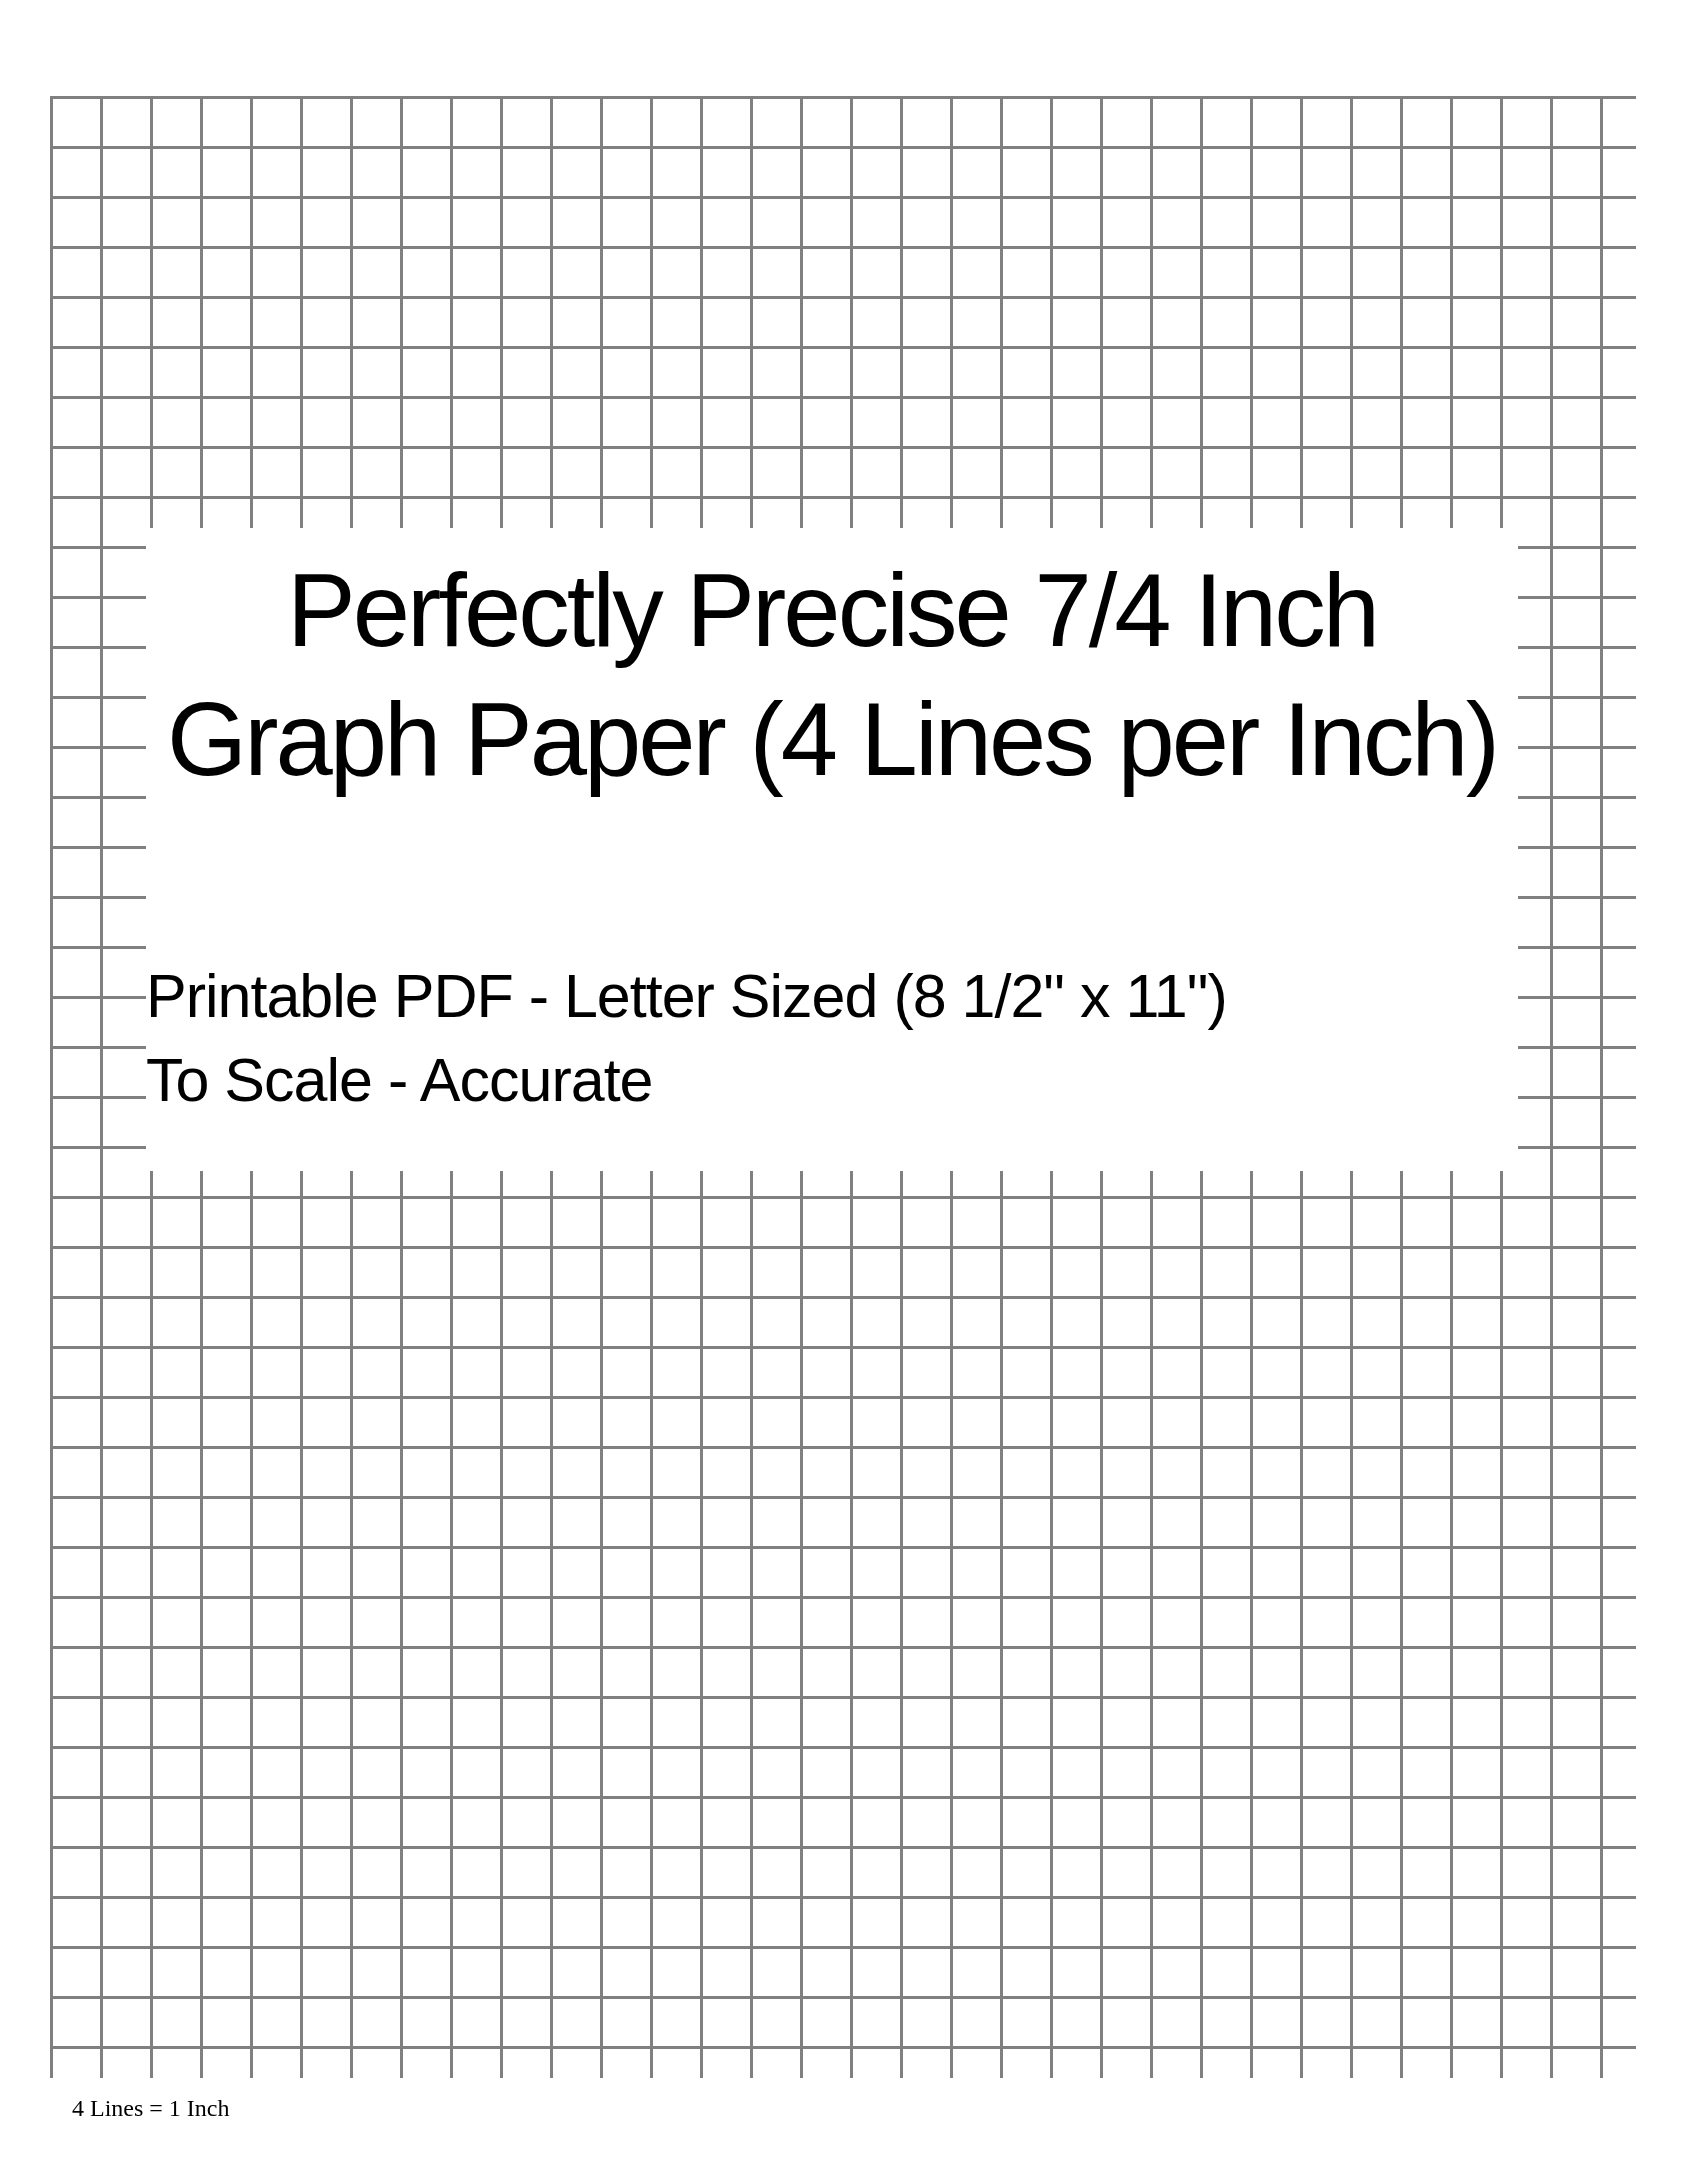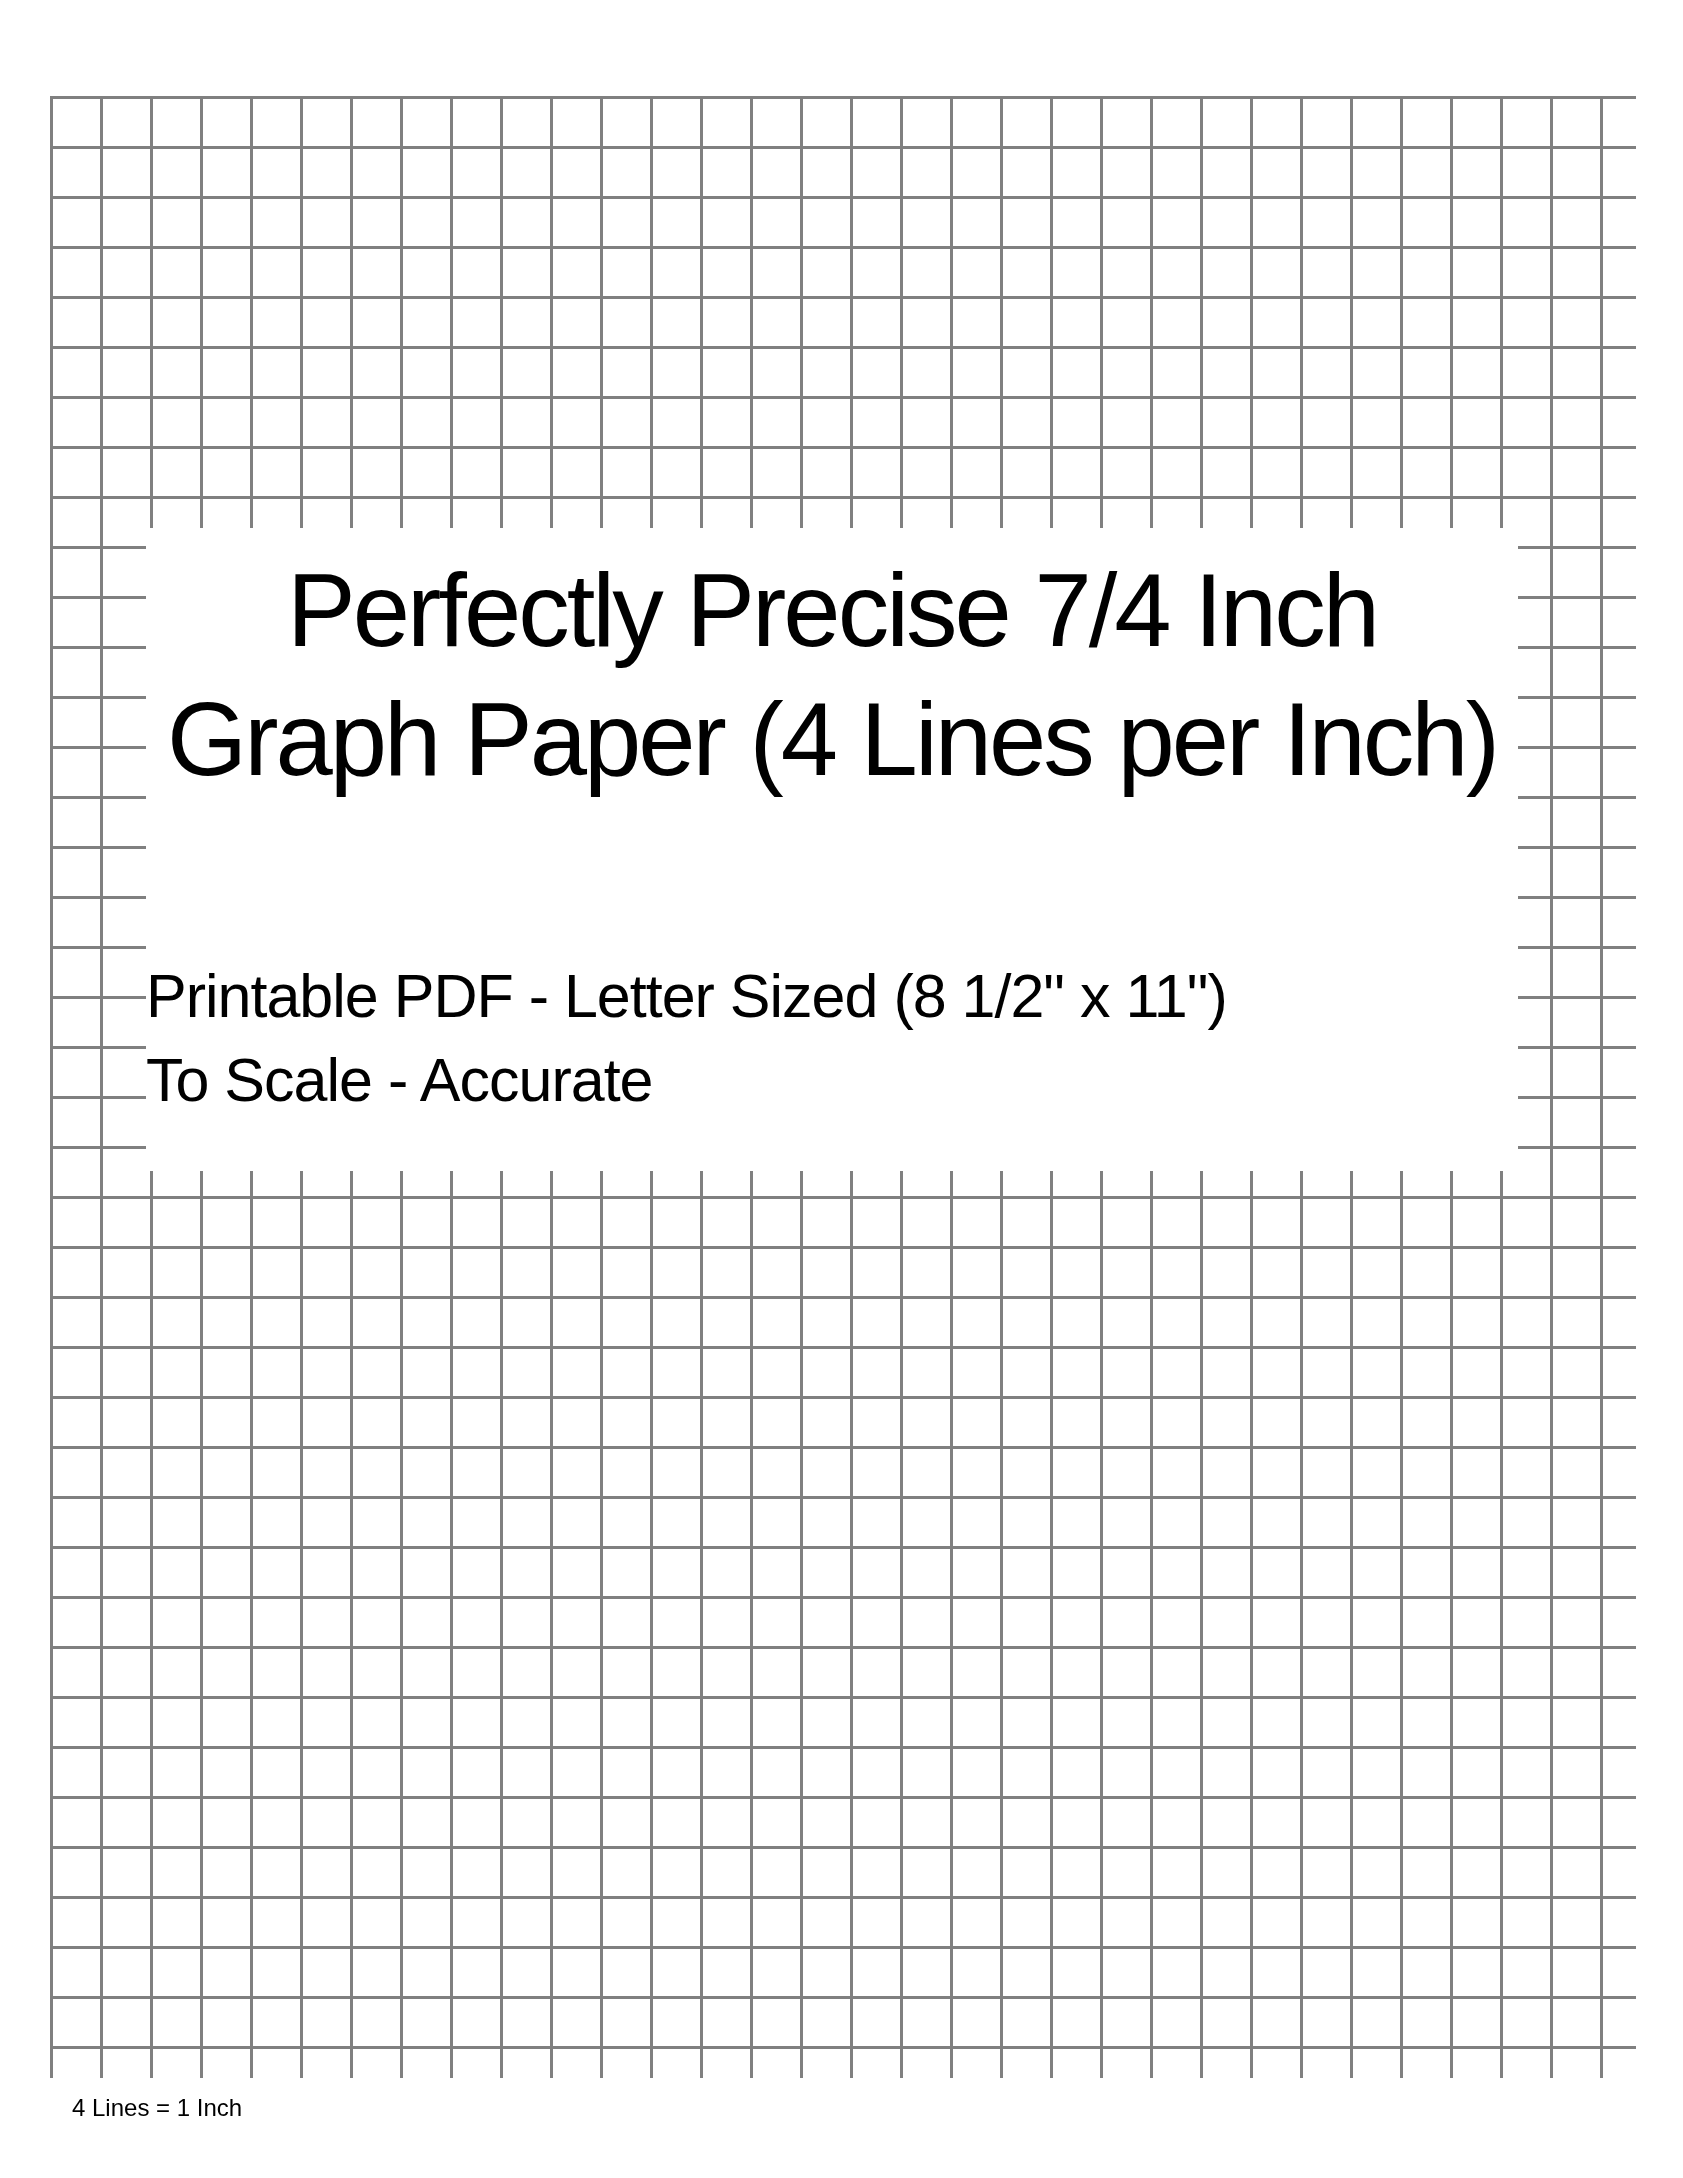--- a/index.html
+++ b/index.html
@@ -58,21 +58,21 @@
     line-height: 84px;
     letter-spacing: -1px;
     color: var(--text-color, #000000);
     white-space: nowrap;
     margin-top: 34px;
   }
   #footnote {
     position: absolute;
     left: 72px;
     top: 2096px;
-    font-family: Liberation Sans, sans-serif;
+    font-family: Liberation Serif, serif;
     font-size: 24px;
     line-height: 1;
     color: var(--text-color, #000000);
     white-space: nowrap;
   }
 </style>
 </head>
 <body>
 
 <div id="page">

